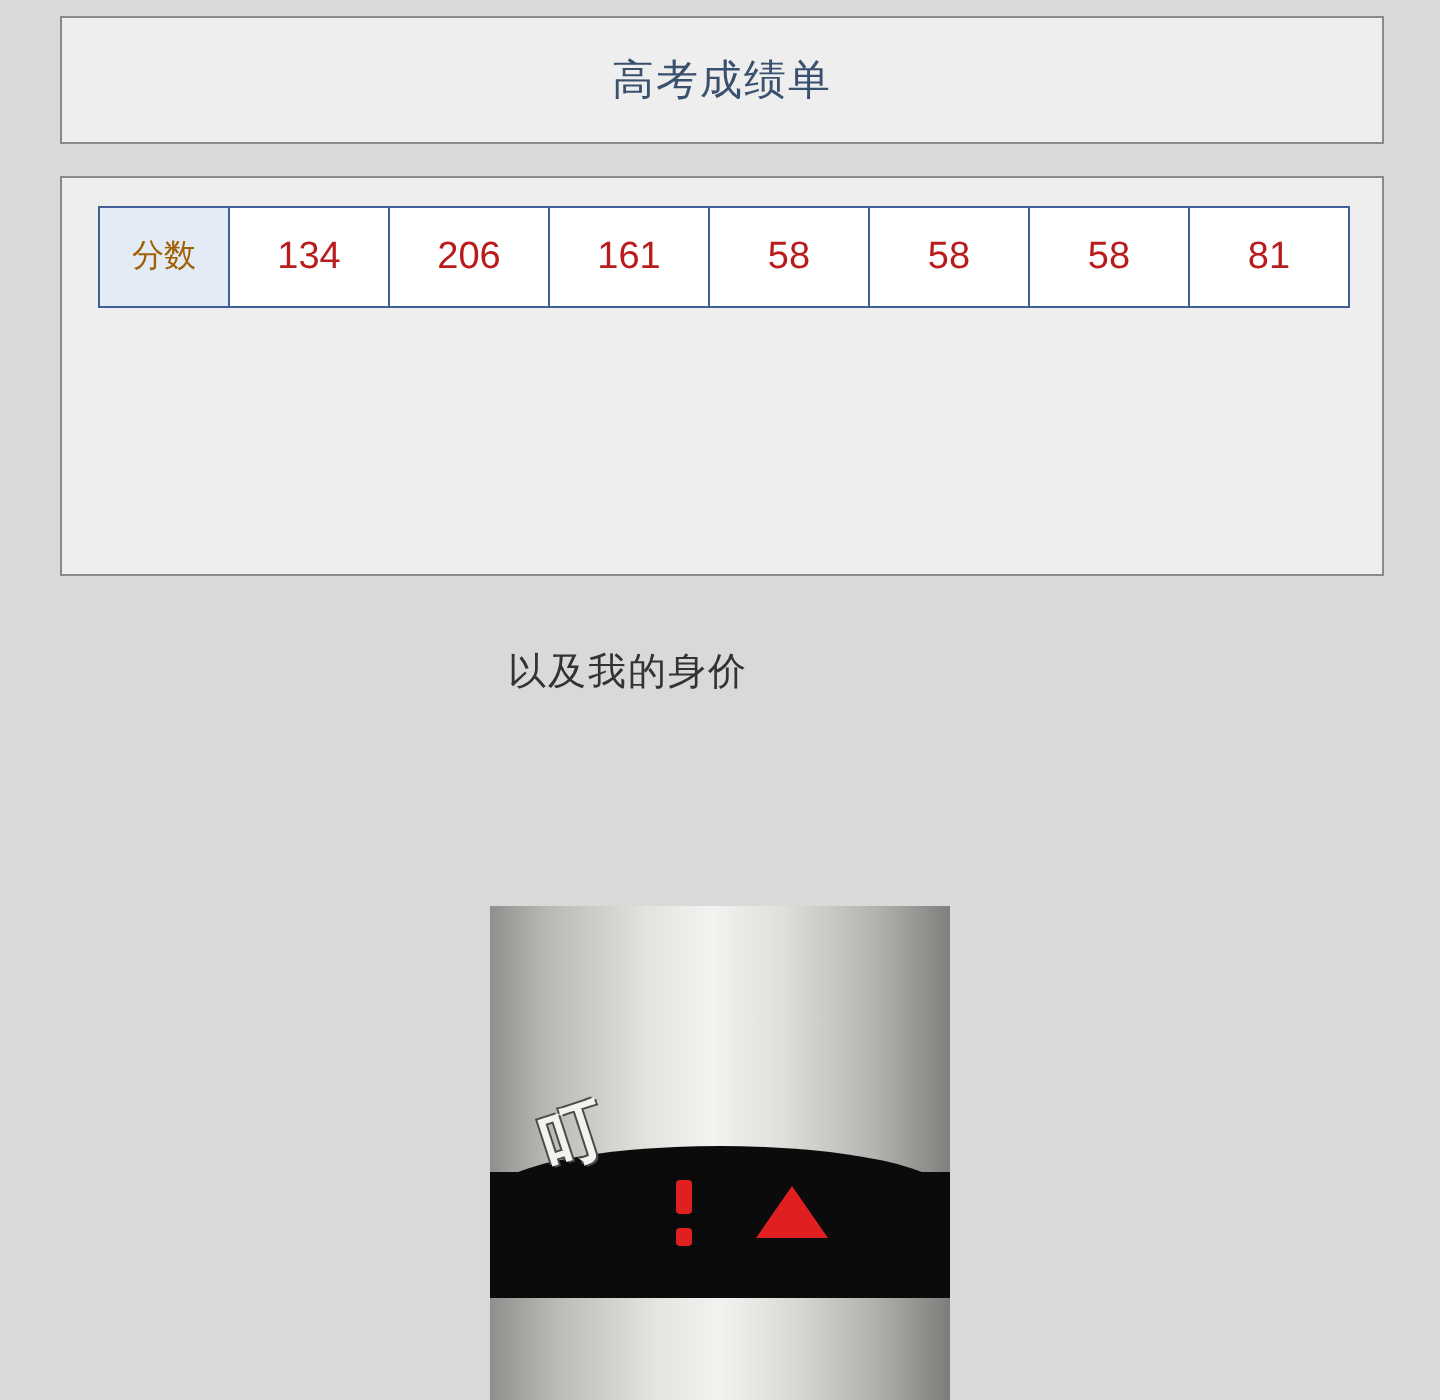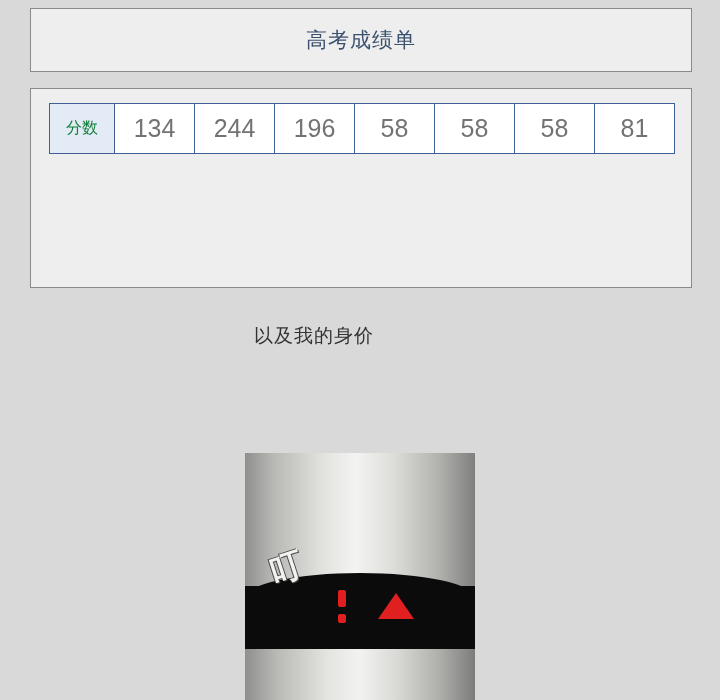--- a/index.html
+++ b/index.html
@@ -51,28 +51,28 @@
     left: 18px;
     top: 14px;
     border-collapse: collapse;
     background: #ffffff;
   }
   table.score-table td {
     border: 1px solid #3f5f96;
     height: 47px;
     text-align: center;
     vertical-align: middle;
-    font-size: 25px;
-    color: #737373;
+    font-size: 19px;
+    color: #b91c1c;
     background: #ffffff;
   }
   table.score-table td.rowhead {
     width: 62px;
     background: #e3ecf6;
-    color: #15803d;
+    color: #a16207;
     font-size: 16px;
   }
   table.score-table td.cell {
     width: 77px;
   }
 
   
   .caption {
     position: absolute;
     left: 0;
@@ -168,22 +168,22 @@
 <div class="title-card">
   <div class="title-text">高考成绩单</div>
 </div>
 
 <div class="table-panel">
   <table class="score-table">
     <tbody>
       <tr>
         <td class="rowhead">分数</td>
         <td class="cell">134</td>
-        <td class="cell">244</td>
-        <td class="cell">196</td>
+        <td class="cell">206</td>
+        <td class="cell">161</td>
         <td class="cell">58</td>
         <td class="cell">58</td>
         <td class="cell">58</td>
         <td class="cell">81</td>
       </tr>
     </tbody>
   </table>
 </div>
 
 <div class="caption">以及我的身价</div>

